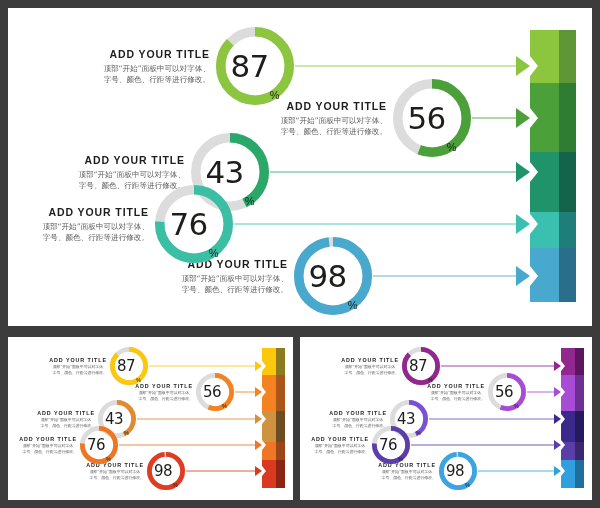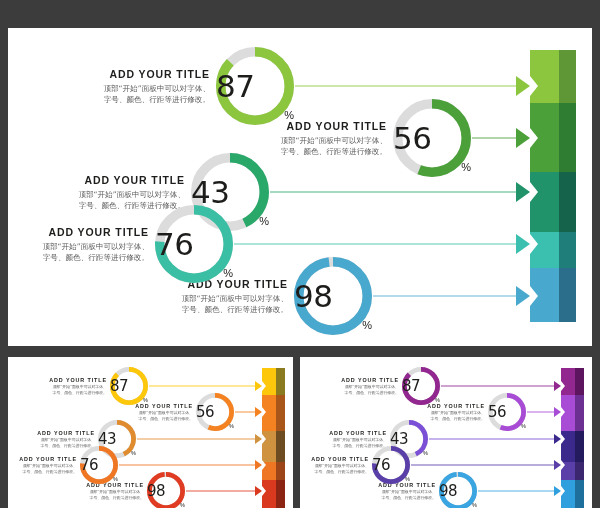--- a/index.html
+++ b/index.html
@@ -11,34 +11,33 @@
     overflow:hidden;
   }
   .deck{position:relative;width:600px;height:508px;box-sizing:border-box;}
 
   
   .panel{
     position:absolute;
     background:#ffffff;
     box-sizing:border-box;
     overflow:hidden;
-    margin-top:20px;
   }
   .panel-main{left:8px;top:8px;width:584px;height:318px;}
   .panel-bl{left:8px;top:337px;width:285px;height:163px;}
   .panel-br{left:300px;top:337px;width:292px;height:163px;}
 
   .stage{position:absolute;left:0;top:0;width:100%;height:100%;}
 
   
   .ring{position:absolute;border-radius:50%;}
   .ring svg{display:block;overflow:visible;}
   .ring-center{
     position:absolute;left:0;top:0;width:100%;height:100%;
-    display:flex;align-items:center;justify-content:space-between;
+    display:flex;align-items:center;justify-content:center;
     pointer-events:none;
   }
   .ring-num{
     color:#1d1d1b;
     font-family:"DejaVu Sans","Liberation Sans",sans-serif;
     font-weight:400;
     letter-spacing:-0.5px;
     line-height:1;
   }
   .ring-pct{

